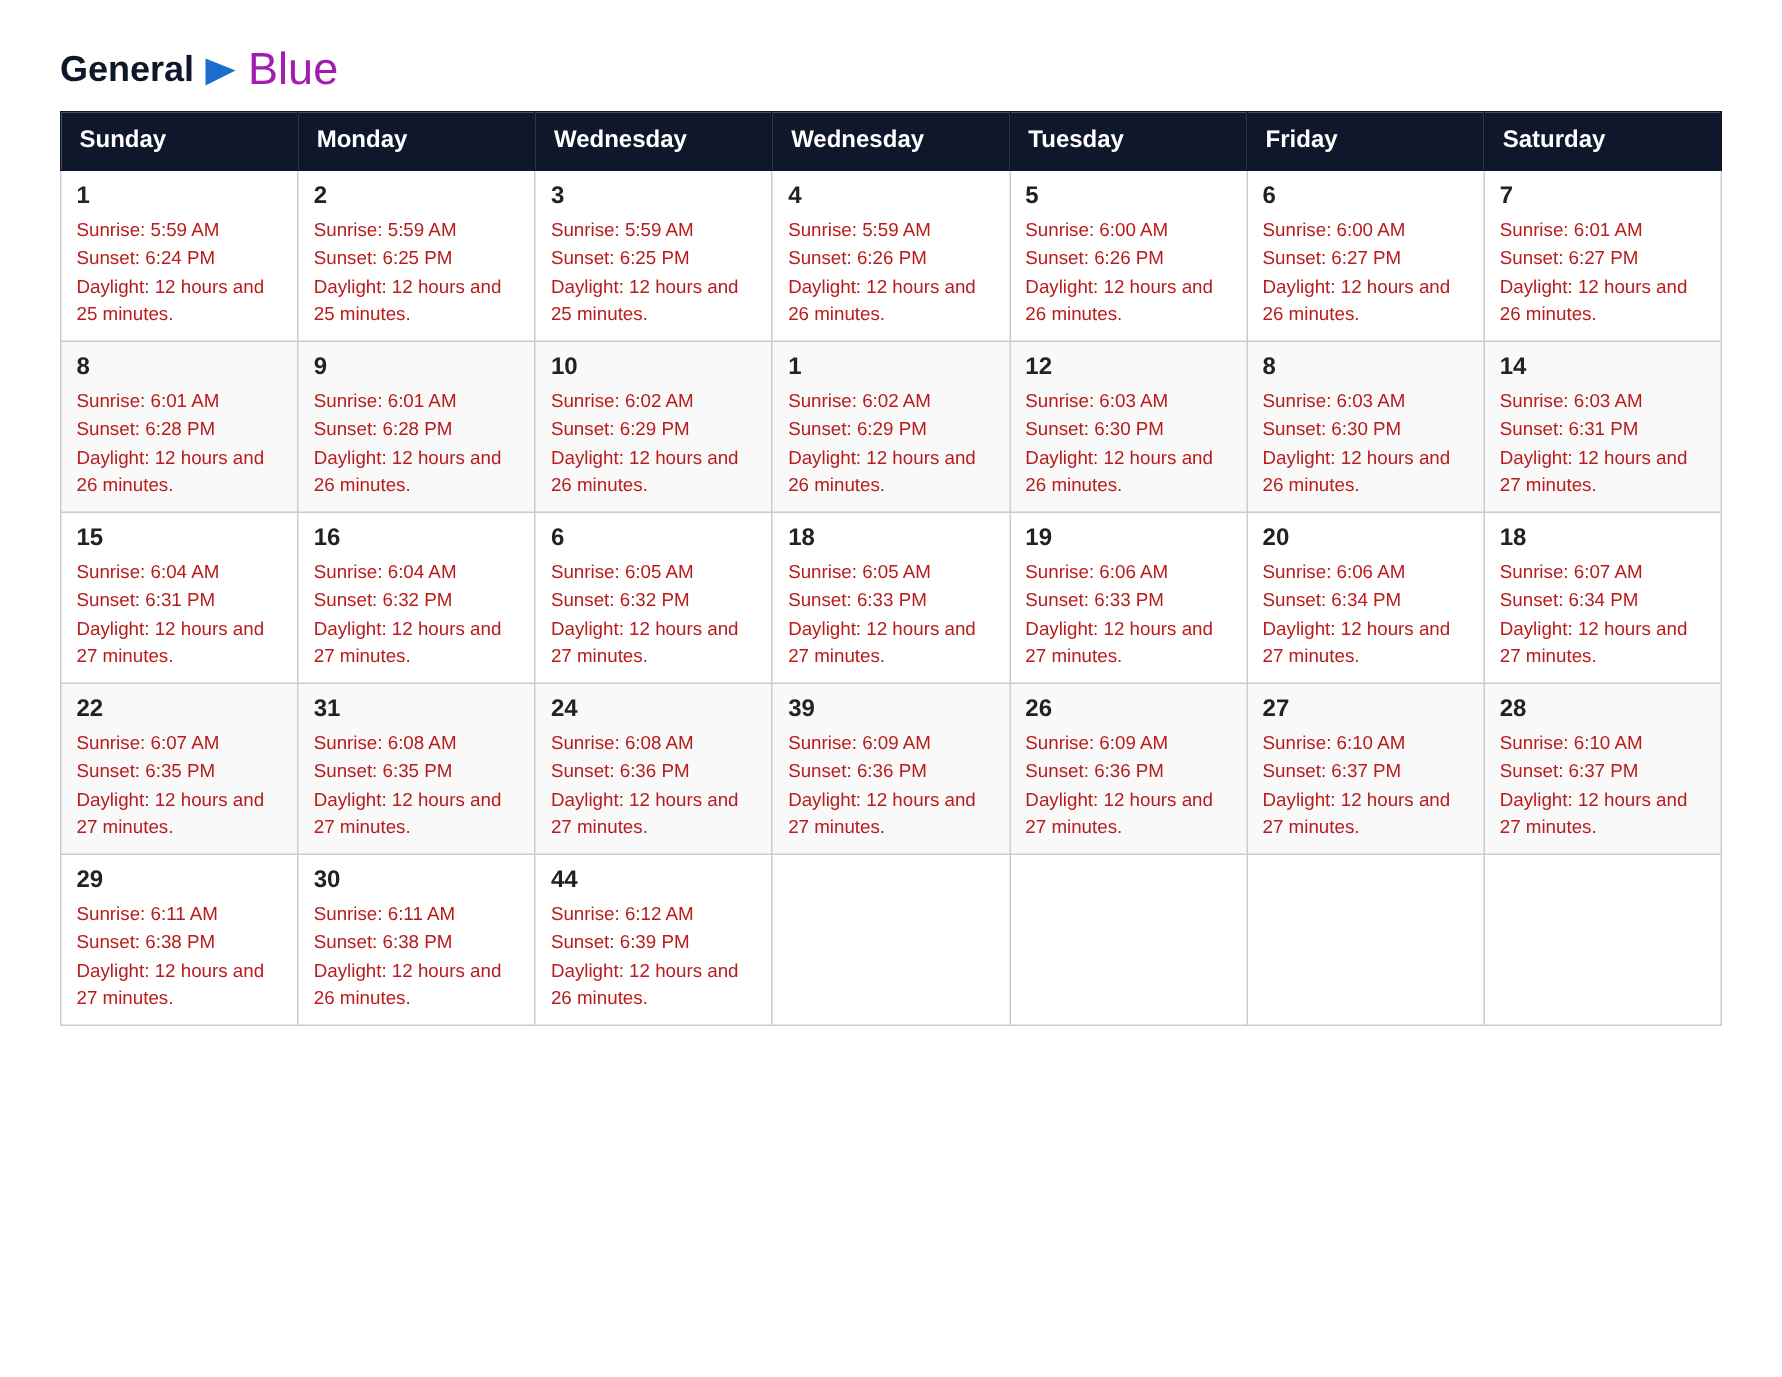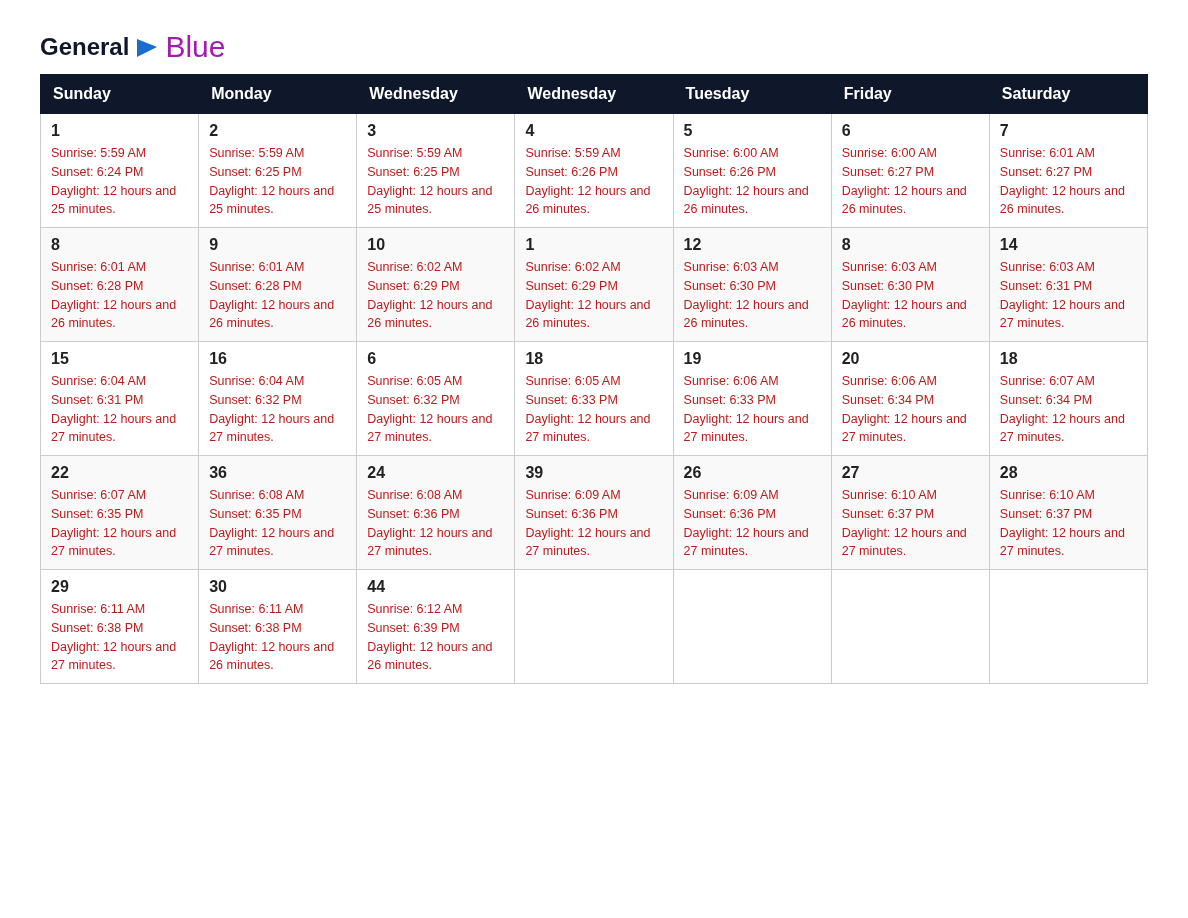--- a/index.html
+++ b/index.html
@@ -199,21 +199,21 @@
         <span class="day-number">18</span>
         <span class="day-info">Sunrise: 6:07 AM<br>Sunset: 6:34 PM<br>Daylight: 12 hours and 27 minutes.</span>
       </td>
       </tr>
       <tr>
         <td>
         <span class="day-number">22</span>
         <span class="day-info">Sunrise: 6:07 AM<br>Sunset: 6:35 PM<br>Daylight: 12 hours and 27 minutes.</span>
       </td>
         <td>
-        <span class="day-number">36</span>
+        <span class="day-number">31</span>
         <span class="day-info">Sunrise: 6:08 AM<br>Sunset: 6:35 PM<br>Daylight: 12 hours and 27 minutes.</span>
       </td>
         <td>
         <span class="day-number">24</span>
         <span class="day-info">Sunrise: 6:08 AM<br>Sunset: 6:36 PM<br>Daylight: 12 hours and 27 minutes.</span>
       </td>
         <td>
         <span class="day-number">39</span>
         <span class="day-info">Sunrise: 6:09 AM<br>Sunset: 6:36 PM<br>Daylight: 12 hours and 27 minutes.</span>
       </td>

